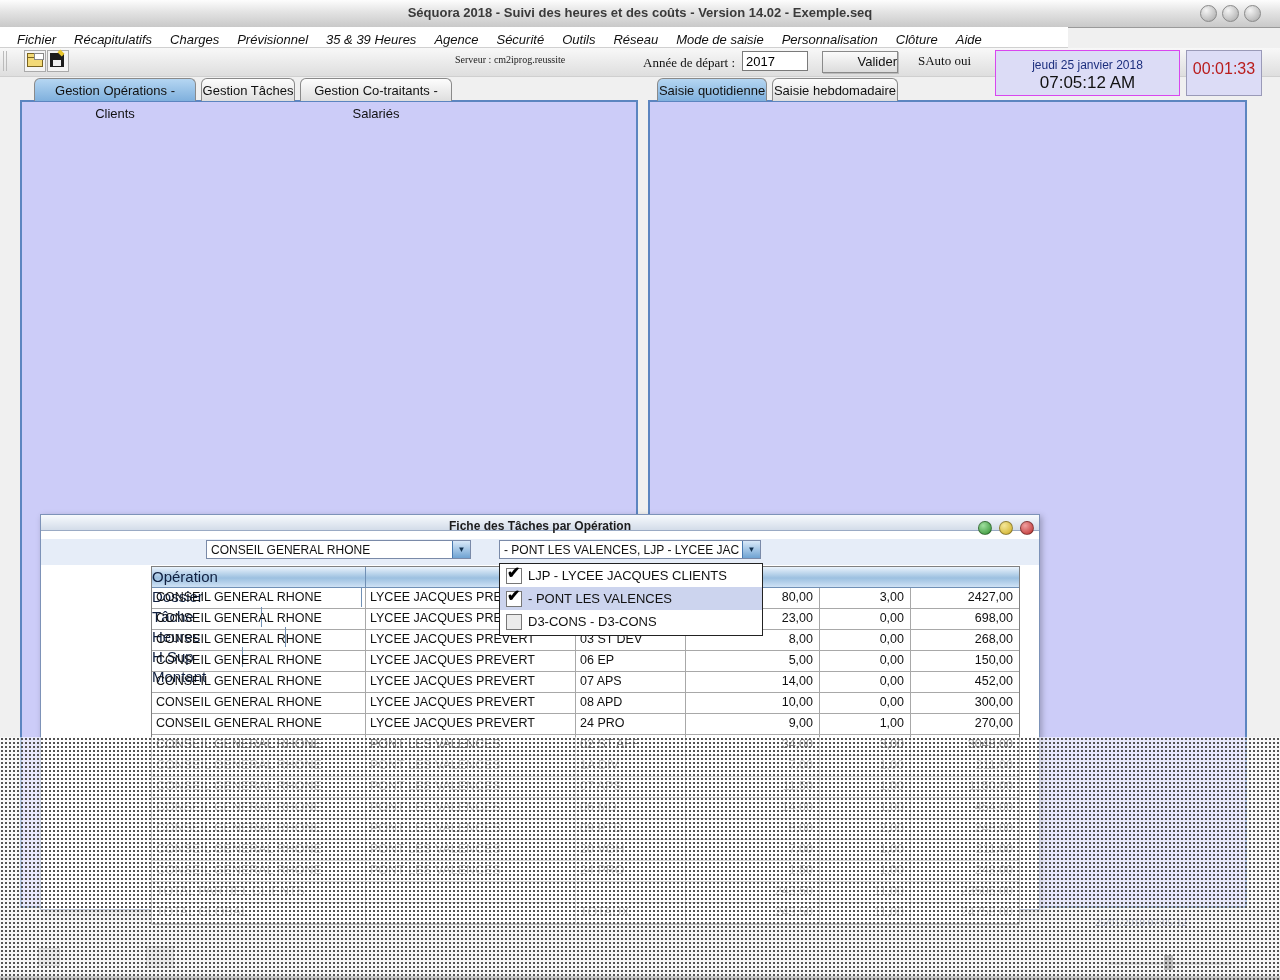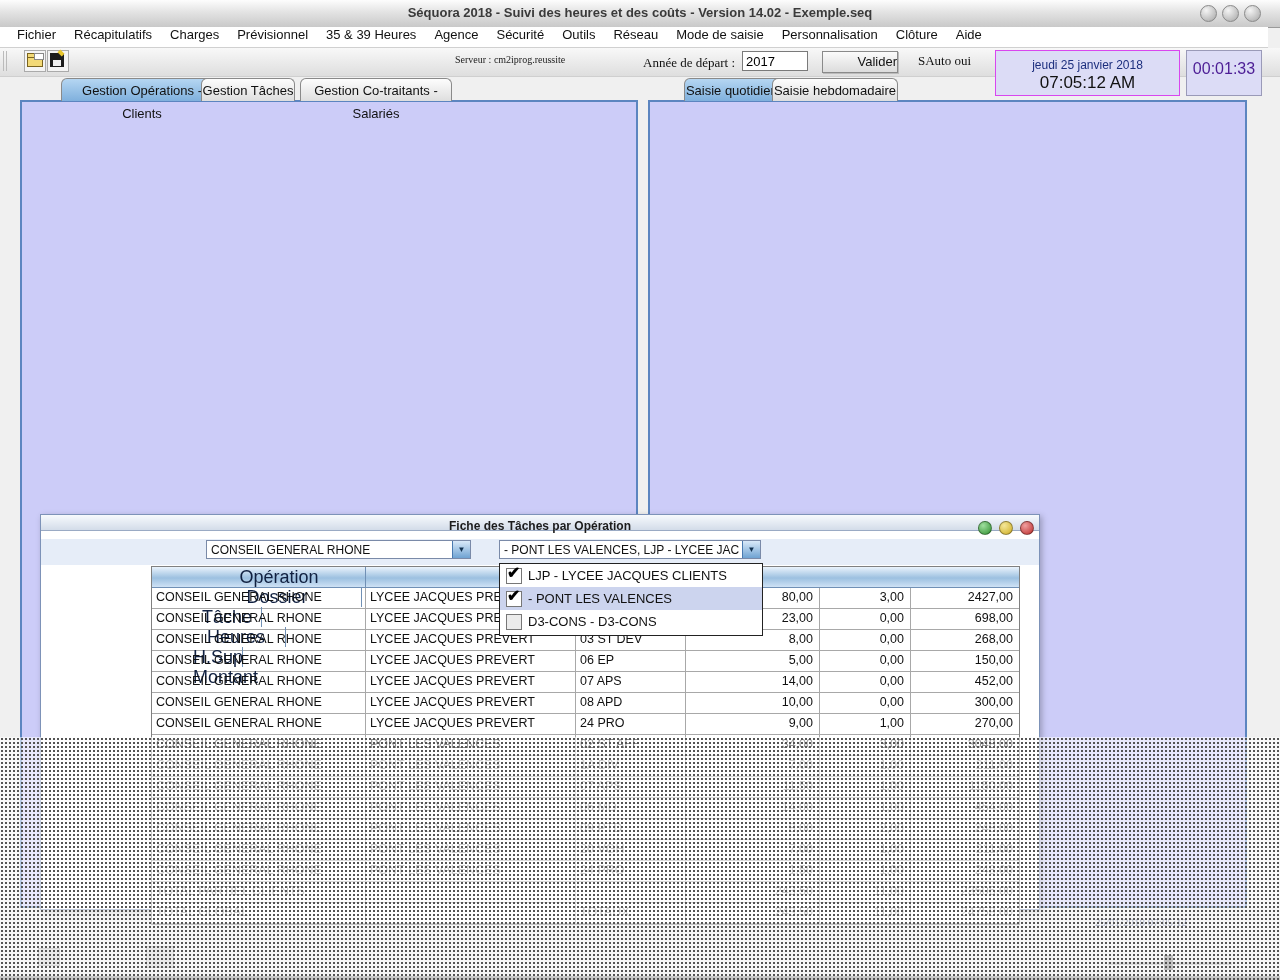--- a/index.html
+++ b/index.html
@@ -9,22 +9,22 @@
 
   
   .titlebar{left:0;top:0;width:1280px;height:27px;
     background:linear-gradient(#fdfdfd,#e3e3e3 45%,#c9c9c9);
     border-bottom:1px solid #9a9a9a;}
   .title-text{left:0;top:5px;width:1280px;text-align:center;font-size:13px;font-weight:bold;color:#3a3a3a;}
   .winbtn{top:5px;width:15px;height:15px;border-radius:50%;
     background:radial-gradient(circle at 35% 30%, #f4f4f4, #bdbdbd 70%, #9a9a9a);
     border:1px solid #8a8a8a;}
   
-  .menubar{left:0;top:27px;width:1268px;height:21px;background:#ffffff;border-bottom:1px solid #d0d0d0;
-    display:flex;align-items:flex-start;padding-left:8px;box-sizing:border-box;}
+  .menubar{left:0;top:27px;width:1068px;height:21px;background:#ffffff;border-bottom:1px solid #d0d0d0;
+    display:flex;align-items:flex-end;padding-left:8px;box-sizing:border-box;font-style:italic;}
   .menu-item{font-size:13px;color:#111;padding:0 9px;white-space:nowrap;}
   
   .toolbar{left:0;top:48px;width:1280px;height:28px;
     background:linear-gradient(#f8f8f8,#dedede);border-bottom:1px solid #cfcfcf;}
   .grip{left:3px;top:51px;width:6px;height:20px;
     background:repeating-linear-gradient(90deg,#bbb 0 1px,transparent 1px 3px);}
   .tool-icon{top:50px;width:20px;height:20px;border:1px solid #aaa;background:#f4f4f4;}
   .folder-glyph{position:absolute;left:2px;top:5px;width:14px;height:9px;background:#f2d977;border:1px solid #7a6420;}
   .folder-glyph::before{content:"";position:absolute;left:-1px;top:-4px;width:6px;height:3px;background:#f2d977;border:1px solid #7a6420;}
   .folder-glyph::after{content:"";position:absolute;left:6px;top:-4px;width:8px;height:5px;background:#fff;border:1px solid #888;}
@@ -35,27 +35,27 @@
   .year-label{left:643px;top:55px;font-family:"Liberation Serif",serif;font-size:13px;color:#111;}
   .year-input{left:742px;top:51px;width:58px;height:18px;border:1px solid #7a7a7a;background:#fff;
     font-size:13px;padding:0 3px;font-family:"Liberation Sans",sans-serif;}
   .valider-btn{left:822px;top:51px;width:74px;height:20px;background:linear-gradient(#fbfbfb,#dcdcdc);
     border:1px solid #8a8a8a;box-shadow:1px 1px 0 #bbb;font-size:13px;text-align:right;line-height:20px;color:#111;}
   .sauto{left:918px;top:53px;font-family:"Liberation Serif",serif;font-size:13px;color:#111;}
   .datebox{left:995px;top:50px;width:183px;height:44px;background:#dcdcf6;border:1px solid #d946ef;}
   .date-line1{left:0;top:7px;width:100%;text-align:center;font-size:12px;color:#1d2f7e;}
   .date-line2{left:0;top:22px;width:100%;text-align:center;font-size:17px;color:#111;}
   .timerbox{left:1186px;top:50px;width:74px;height:44px;background:#dcdcf6;border:1px solid #9a9ab8;}
-  .timer-text{left:0;top:9px;width:100%;text-align:center;font-size:16px;color:#4c1d95;}
+  .timer-text{left:0;top:9px;width:100%;text-align:center;font-size:16px;color:#b91c1c;}
 
   
   .tab{top:78px;height:23px;border:1px solid #8a8a8a;border-bottom:none;border-radius:6px 6px 0 0;
     background:linear-gradient(#fdfdfd,#dedede);font-size:13px;text-align:center;line-height:23px;color:#111;
     box-sizing:border-box;z-index:2;}
-  .tab.active{background:linear-gradient(#b5d6f2,#7fb0dd);margin-left:27px;}
+  .tab.active{background:linear-gradient(#b5d6f2,#7fb0dd);}
   
   .panel{background:#ccccf8;border:2px solid #5c85c0;box-sizing:border-box;z-index:1;}
   .panel-left{left:20px;top:100px;width:618px;height:808px;}
   .panel-right{left:648px;top:100px;width:599px;height:808px;}
 
   
   .small-btn{top:130px;width:60px;height:17px;background:linear-gradient(#fbfbfb,#d9d9d9);
     border:1px solid #999;font-family:"Liberation Serif",serif;font-size:13px;text-align:center;line-height:16px;color:#222;}
   .recherche-label{left:473px;top:111px;font-family:"Liberation Serif",serif;font-size:12px;color:#111;}
   .search-input{left:475px;top:127px;width:152px;height:18px;border:1px solid #777;background:#fff;}
@@ -120,21 +120,21 @@
   .dd-item{position:relative;height:23px;display:flex;align-items:center;font-size:13px;color:#111;}
   .dd-item.hl{background:#ccd4ee;}
   .dd-item .cb{display:inline-block;width:14px;height:14px;margin:0 6px 0 6px;background:#fff;
     border:1px solid #777;position:relative;}
   .dd-item .cb.on::after{content:"✔";position:absolute;left:0px;top:-6px;font-size:16px;font-weight:bold;color:#000;}
   .dd-item .cb.off{background:#ececec;}
 
   .fiche-box{left:110px;top:51px;width:869px;border:1px solid #808080;background:#fff;box-sizing:border-box;}
   .fiche-header{display:flex;height:20px;border-bottom:1px solid #7090b5;
     background:linear-gradient(#eaf3fc,#9cc0e0 55%,#cfe2f5);}
-  .fiche-header .td{font-size:18px;text-align:center;line-height:20px;border-right:1px solid #7090b5;box-sizing:border-box;color:#102040;padding-left:41px;}
+  .fiche-header .td{font-size:15px;text-align:left;line-height:20px;border-right:1px solid #7090b5;box-sizing:border-box;color:#102040;}
   .fiche .tr{display:flex;height:20px;border-bottom:1px solid #a8a8a8;}
   .fiche .td{font-size:12.5px;line-height:19px;border-right:1px solid #a8a8a8;box-sizing:border-box;
     padding-left:4px;white-space:nowrap;overflow:hidden;color:#111;}
   .f-operation{width:214px;} .f-dossier{width:210px;} .f-tache{width:110px;}
   .f-heures{width:134px;} .f-hsup{width:91px;} .f-montant{width:108px;border-right:none !important;}
   .f-heures,.f-hsup,.f-montant{text-align:right;padding-right:6px;box-sizing:border-box;}
   .fiche .tr.ghost .td{color:#8d8d8d;}
 
   
   .ghost-zone{left:0;top:908px;width:1280px;height:72px;background:#ebebeb;z-index:5;}

